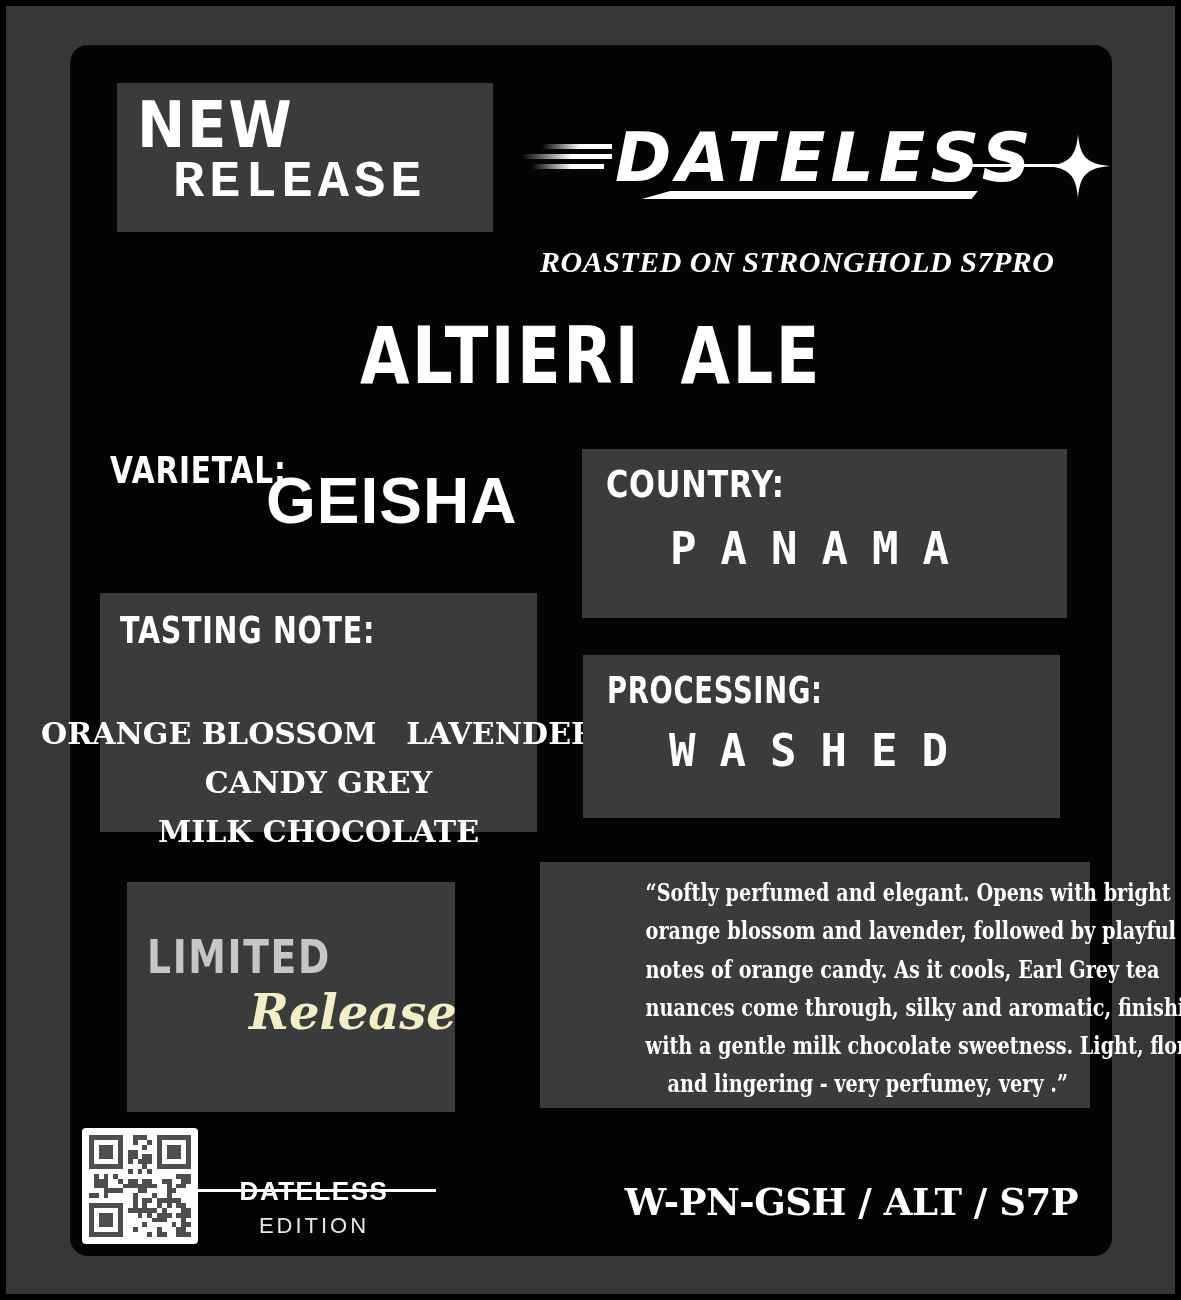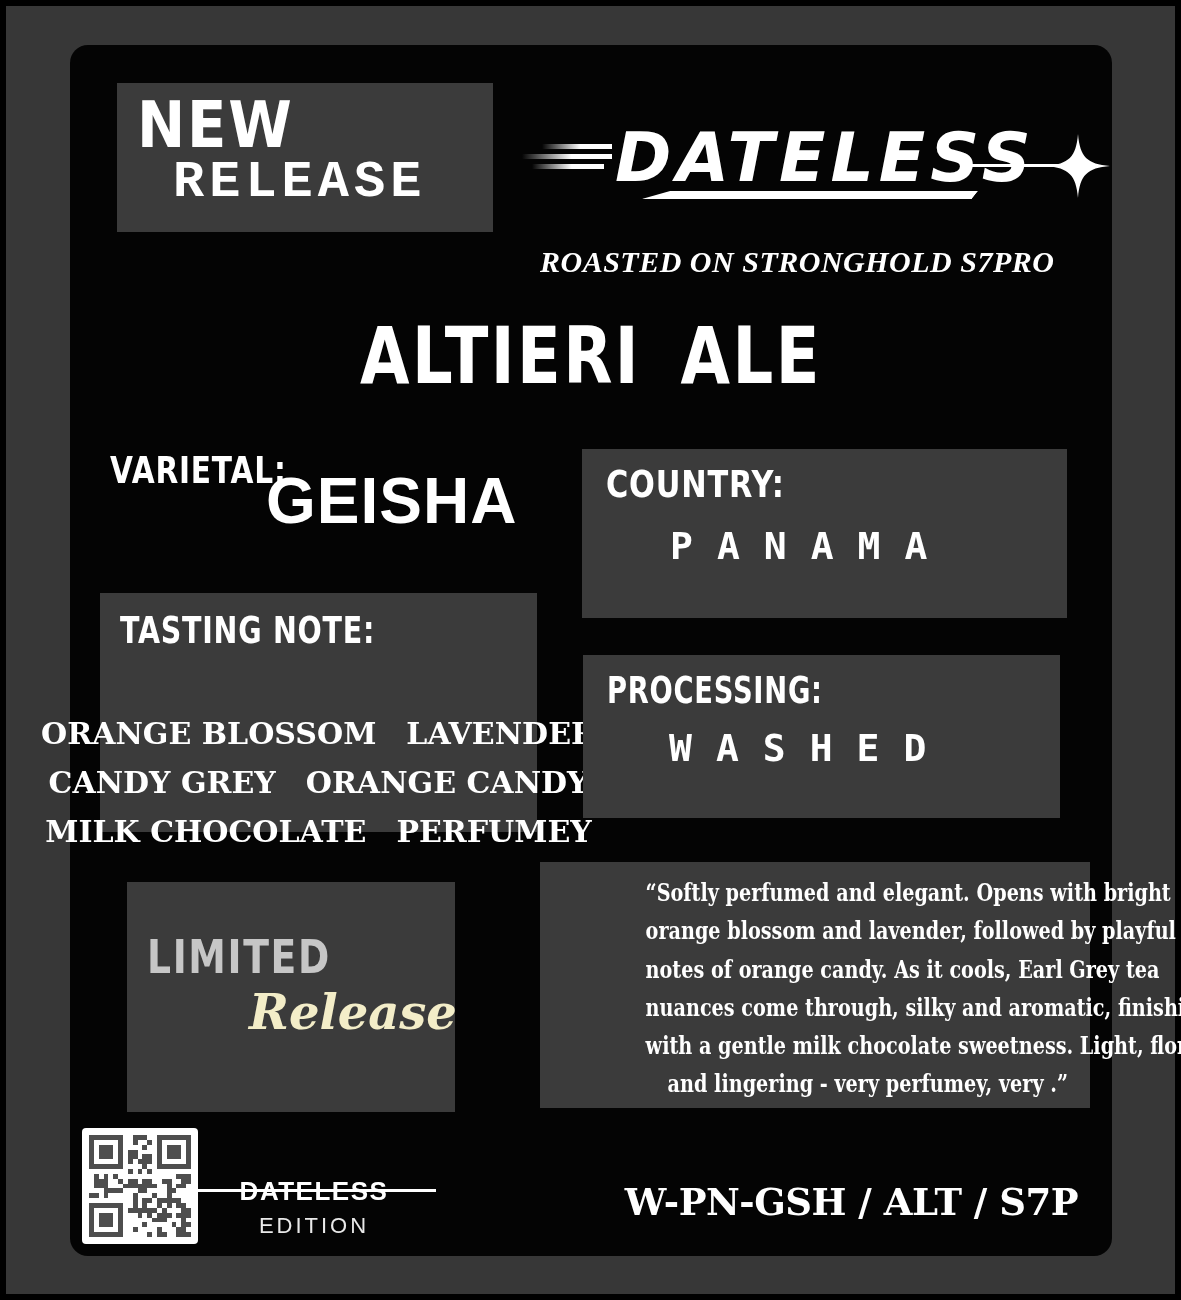--- a/index.html
+++ b/index.html
@@ -49,21 +49,21 @@
 
   .varietal-label{left:40px;top:406px;font-size:38px;transform:scaleX(.78);}
   .varietal-value{left:196px;top:424px;font-family:Liberation Sans, sans-serif;font-weight:700;
     font-size:64px;letter-spacing:1px;line-height:1;text-align:right;}
 
   .card{background:var(--box);}
   .country-card{left:512px;top:404px;width:485px;height:169px;}
   .processing-card{left:513px;top:610px;width:477px;height:163px;}
   .card-label{left:24px;top:16px;font-size:38px;transform:scaleX(.8);}
   .proc-label{transform:scaleX(.72);}
-  .blocky{font-family:"DejaVu Sans Mono",monospace;font-weight:700;font-size:38px;
+  .blocky{font-family:"DejaVu Sans Mono",monospace;font-weight:700;font-size:44px;
     letter-spacing:24px;line-height:1;white-space:nowrap;}
   .country-value{left:88px;top:78px;}
   .processing-value{left:86px;top:74px;}
 
   
   .tasting-card{left:30px;top:548px;width:437px;height:239px;}
   .tasting-label{left:20px;top:18px;font-size:38px;transform:scaleX(.75);}
   .tasting-rows{left:0;top:70px;width:100%;margin-top:46px;}
   .tasting-row{display:flex;justify-content:center;gap:30px;height:49px;align-items:center;
     font-family:"DejaVu Serif",serif;font-weight:700;font-size:30px;white-space:nowrap;}
@@ -130,25 +130,23 @@
 
   <div class="abs card tasting-card">
     <div class="abs sec-label tasting-label">TASTING NOTE:</div>
     <div class="abs tasting-rows">
       <div class="tasting-row">
         <span>ORANGE BLOSSOM</span>
         <span>LAVENDER</span>
       </div>
       <div class="tasting-row">
         <span>CANDY GREY</span>
-        <span>ORANGE CANDY</span>
       </div>
       <div class="tasting-row">
         <span>MILK CHOCOLATE</span>
-        <span>PERFUMEY</span>
       </div>
     </div>
   </div>
 
   <div class="abs card processing-card">
     <div class="abs sec-label card-label proc-label">PROCESSING:</div>
     <div class="abs blocky processing-value">WASHED</div>
   </div>
 
   <div class="abs limited-badge">

